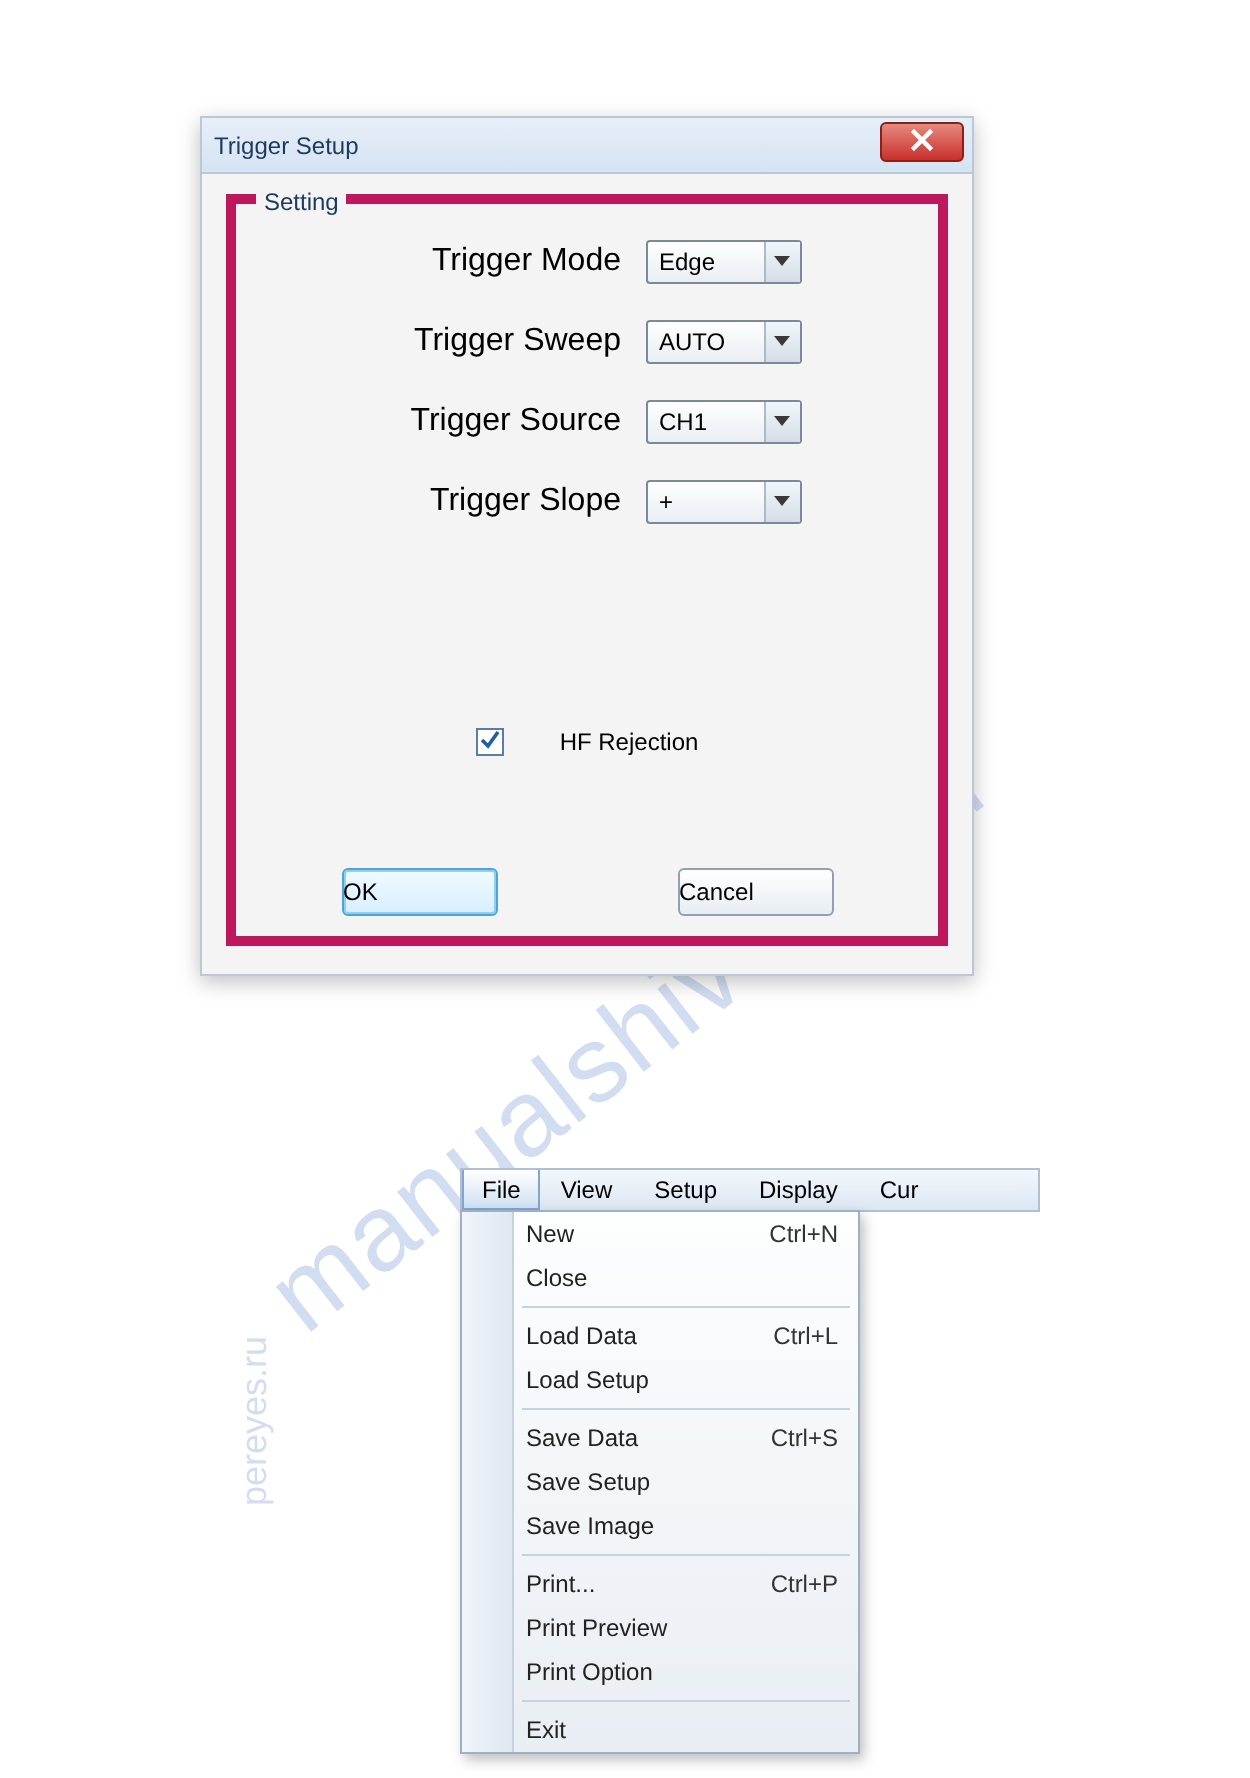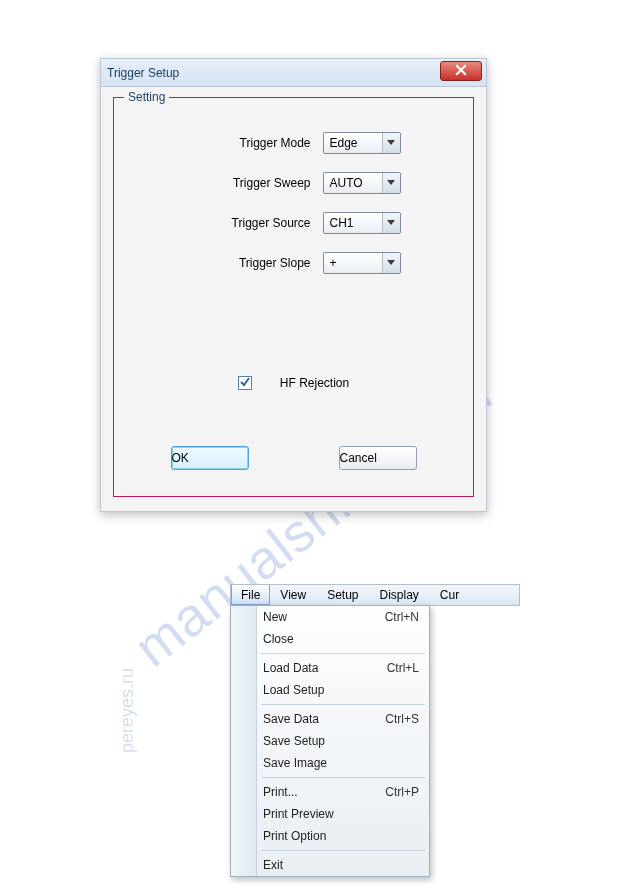--- a/index.html
+++ b/index.html
@@ -48,22 +48,22 @@
       display: flex;
       align-items: center;
       justify-content: center;
       cursor: pointer;
     }
     .close-btn svg { width: 12px; height: 12px; }
 
     .dialog-body { padding: 10px 12px 14px 12px; }
 
     .group {
-      border: 1px solid #be185d;
-      padding: 20px;
+      border: 5px solid #be185d;
+      padding: 4px;
       position: relative;
       background: #f4f4f4;
     }
     .group-legend {
       position: absolute;
       top: -8px;
       left: 10px;
       background: #f4f4f4;
       padding: 0 4px;
       font-size: 12px;
@@ -74,21 +74,21 @@
     .form-row {
       display: flex;
       align-items: center;
       justify-content: center;
       margin-bottom: 18px;
     }
     .form-label {
       width: 140px;
       text-align: right;
       padding-right: 12px;
-      font-size: 12px;
+      font-size: 16px;
     }
     .combo {
       width: 78px;
       height: 22px;
       border: 1px solid #7a8a9a;
       background: linear-gradient(#fff, #e9eef3);
       display: flex;
       align-items: center;
       padding: 0 6px;
       position: relative;

